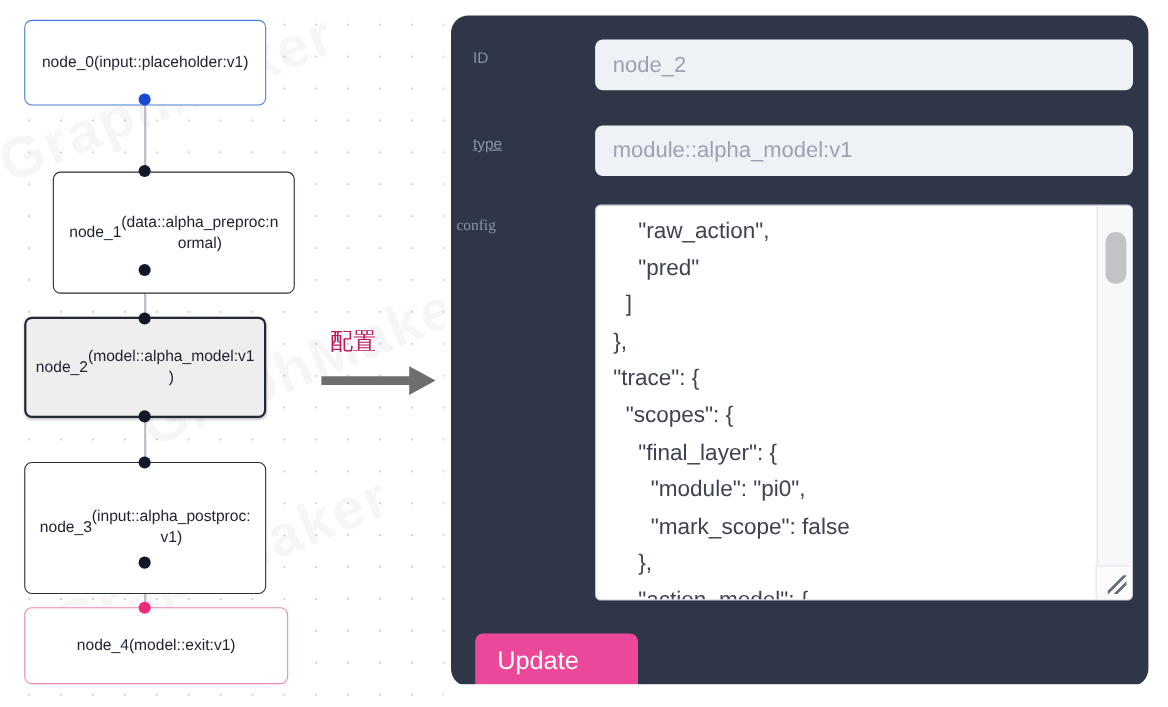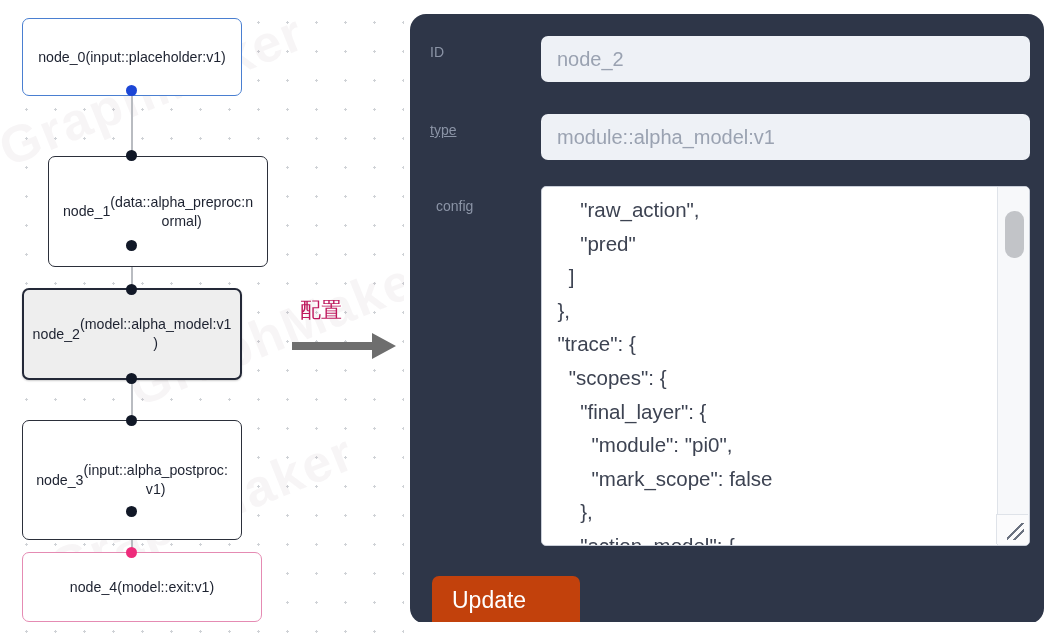--- a/index.html
+++ b/index.html
@@ -184,21 +184,21 @@
     width: 17px; height: 17px;
     background:
       linear-gradient(135deg, transparent 0 42%, #6b7280 42% 52%, transparent 52% 100%),
       linear-gradient(135deg, transparent 0 66%, #6b7280 66% 76%, transparent 76% 100%);
   }
 
   #update-button {
     position: absolute;
     left: 22px; top: 562px;
     width: 148px; height: 48px;
-    background: #c2410c;
+    background: #ec4899;
     color: #ffffff;
     border: none;
     border-radius: 7px 7px 0 0;
     font-size: 23px;
     font-family: "Liberation Sans", "DejaVu Sans", sans-serif;
     text-align: left;
     padding-left: 20px;
     cursor: pointer;
     line-height: 44px;
   }
@@ -284,21 +284,21 @@
 
   <div id="panel">
     <div id="panel-inner">
 
       <div class="field-label" style="left:20px; top:30px; width:104px;">ID</div>
       <div class="text-input" style="left:131px; top:22px; width:489px; height:46px; line-height:46px;">node_2</div>
 
       <div class="field-label" style="left:20px; top:108px; width:104px;text-decoration:underline;">type</div>
       <div class="text-input" style="left:131px; top:100px; width:489px; height:46px; line-height:46px;">module::alpha_model:v1</div>
 
-      <div class="field-label" style="left:26px; top:184px; width:114px;">config</div>
+      <div class="field-label" style="left:5px; top:184px; width:114px;font-family:Liberation Serif, serif;">config</div>
 
       <div id="config-area">
         <pre id="config-text">      "raw_action",
       "pred"
     ]
   },
   "trace": {
     "scopes": {
       "final_layer": {
         "module": "pi0",

